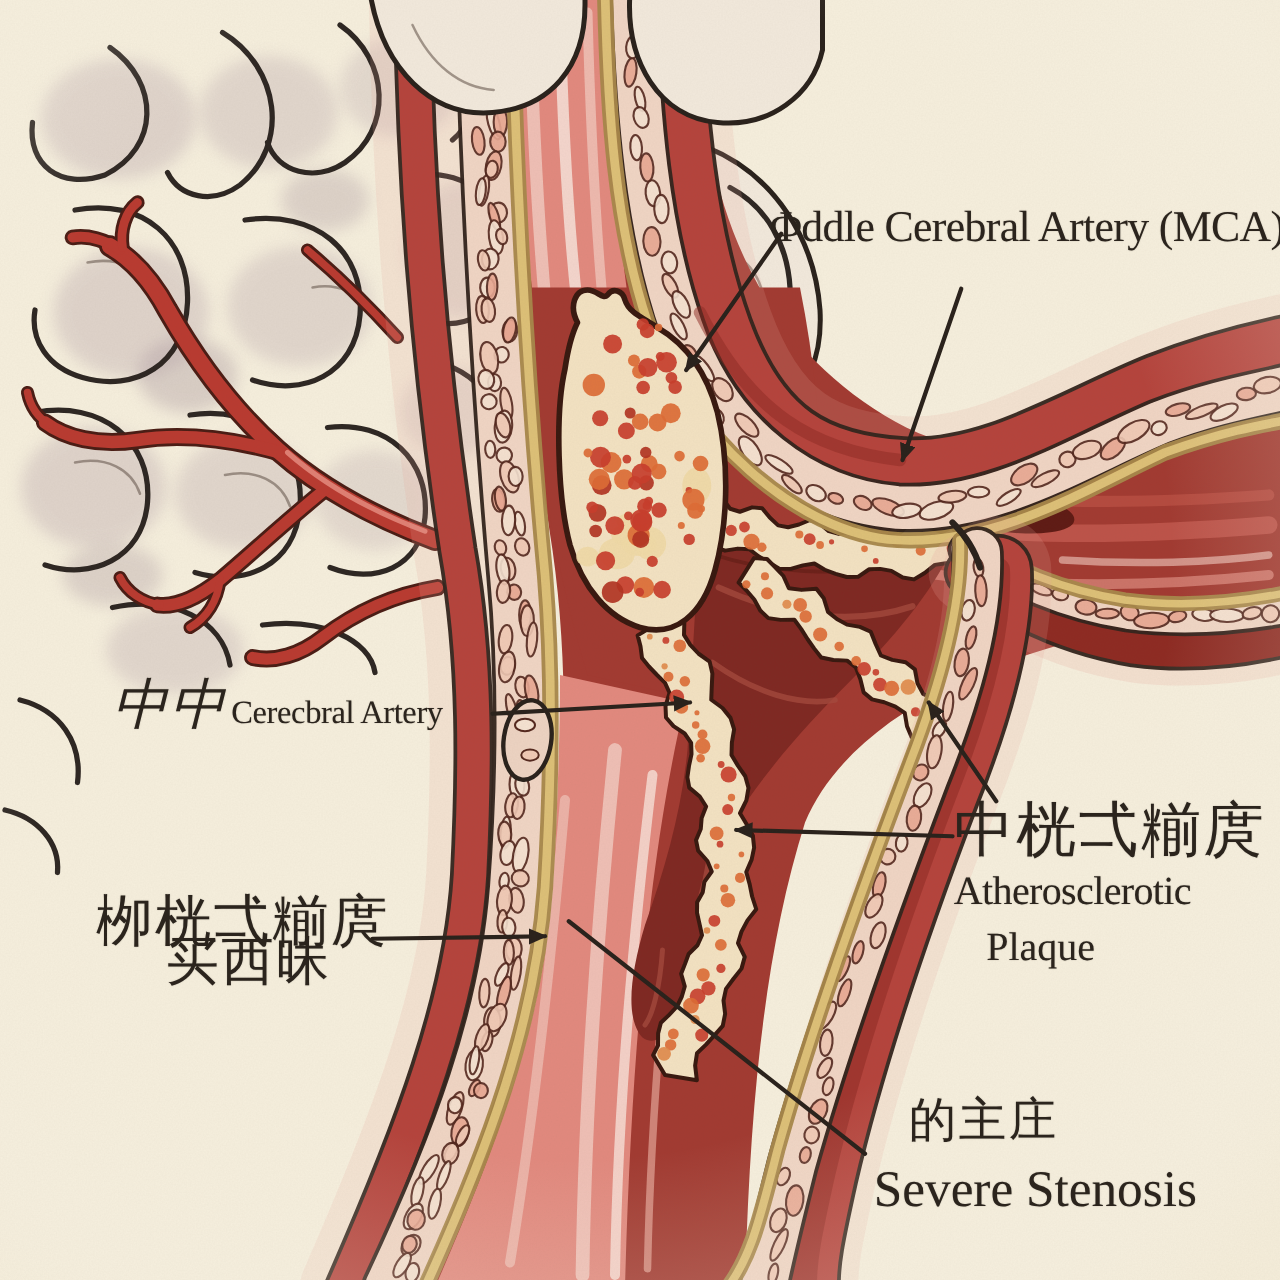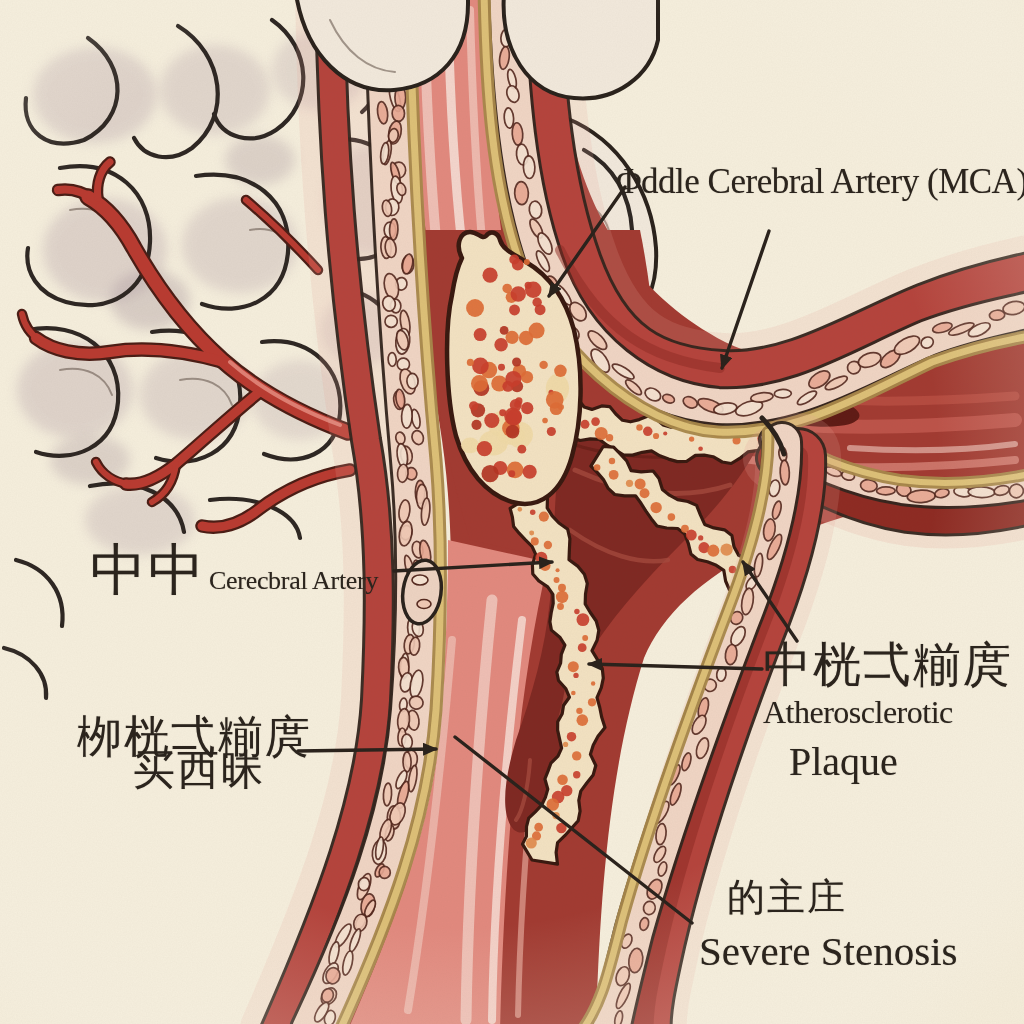--- a/index.html
+++ b/index.html
@@ -530,26 +530,26 @@
         <line x1="797" y1="641" x2="743" y2="562" stroke="#29211b" stroke-width="3.4" stroke-linecap="round" marker-end="url(#ah)"></line>
         <line x1="455" y1="737" x2="692" y2="923" stroke="#29211b" stroke-width="3.4" stroke-linecap="round"></line>
         <line x1="298" y1="751" x2="436" y2="749" stroke="#29211b" stroke-width="3.4" stroke-linecap="round" marker-end="url(#ah)"></line>
       </g>
       <rect x="0" y="0" width="1024" height="1024" filter="url(#grain)" pointer-events="none"></rect>
     </svg>
 
   <div class="lbl" style="left:616px;top:164px;font-size:35px;letter-spacing:-0.5px;">Φddle Cerebral Artery (MCA)</div>
 
   <div class="lbl mixed" style="left:90px;top:541px;">
-    <span class="zh" style="font-size:56px;">中中</span>
+    <span class="zh" style="font-size:44px;font-style:italic;">中中</span>
     <span style="font-size:26px;letter-spacing:-0.3px;">Cerecbral Artery</span>
   </div>
 
   <div class="lbl zh" style="left:763px;top:640px;font-size:48px;">中桄弌糋庹</div>
   <div class="lbl" style="left:763px;top:696px;font-size:32px;letter-spacing:-0.5px;">Atherosclerotic</div>
-  <div class="lbl" style="left:789px;top:741px;font-size:40px;">Plaque</div>
+  <div class="lbl" style="left:789px;top:741px;font-size:32px;">Plaque</div>
 
   <div class="lbl zh" style="left:77px;top:714px;font-size:45px;">栁桄弌糋庹</div>
   <div class="lbl zh" style="left:133px;top:748px;font-size:42px;">买西昧</div>
 
   <div class="lbl zh" style="left:727px;top:878px;font-size:38px;">的主庄</div>
   <div class="lbl" style="left:699px;top:930px;font-size:41px;">Severe Stenosis</div>
 </div>
 
 </body></html>

